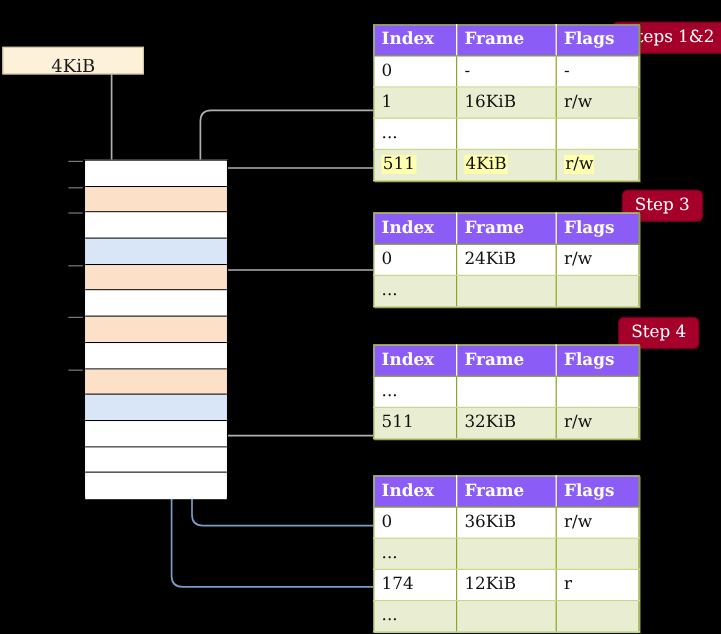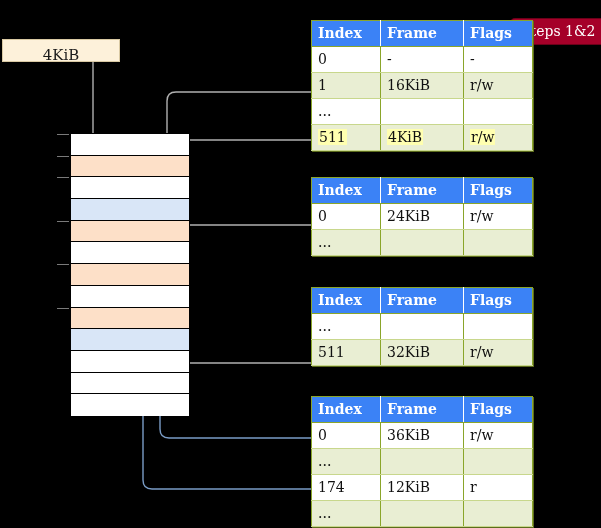--- a/index.html
+++ b/index.html
@@ -49,21 +49,21 @@
     border-collapse: collapse;
     background: #ffffff;
     table-layout: fixed;
     border: 1px solid #8aa52a;
     box-shadow: 1px 1px 0 #5c6b1c;
   }
   .ptable th {
     background: #a6c council;
   }
   .ptable th {
-    background: #3b82f6;
+    background: #8b5cf6;
     color: #ffffff;
     font-size: 14px;
     font-weight: bold;
     text-align: left;
     padding: 4px 6px 5px 6px;
     border-right: 1px solid #ffffff;
     border-bottom: 1px solid #8aa52a;
     white-space: nowrap;
   }
   .ptable th:last-child { border-right: none; }
@@ -186,20 +186,26 @@
       </div>
       <div class="memrow blue" style="height: 21.7px; position: relative;"></div>
       <div class="memrow " style="height: 21.7px; position: relative;"></div>
       <div class="memrow " style="height: 21.7px; position: relative;"></div>
       <div class="memrow " style="height: 21.7px; position: relative;"></div>
     </div>
 
   <div class="badge" style="left: 511px; top: 19px;">
     <span>Steps 1&amp;2</span>
   </div>
+  <div class="badge" style="left: 519px; top: 159px;">
+    <span>Step 3</span>
+  </div>
+  <div class="badge" style="left: 516px; top: 265px;">
+    <span>Step 4</span>
+  </div>
 
   <div id="tables-host">
       <table class="ptable" style="left: 311px; top: 20px;">
         <thead>
           <tr>
             <th class="col-index">Index</th>
             <th class="col-frame">Frame</th>
             <th class="col-flags">Flags</th>
           </tr>
         </thead>

